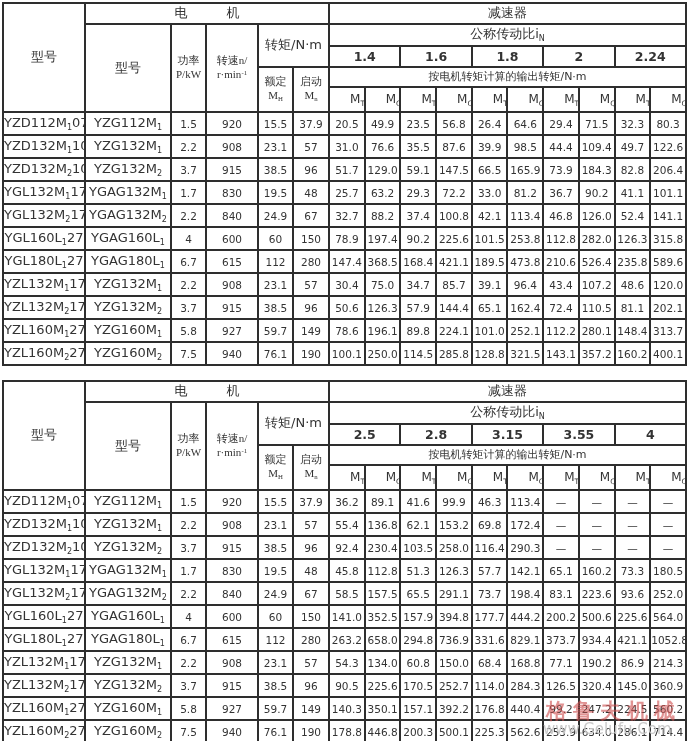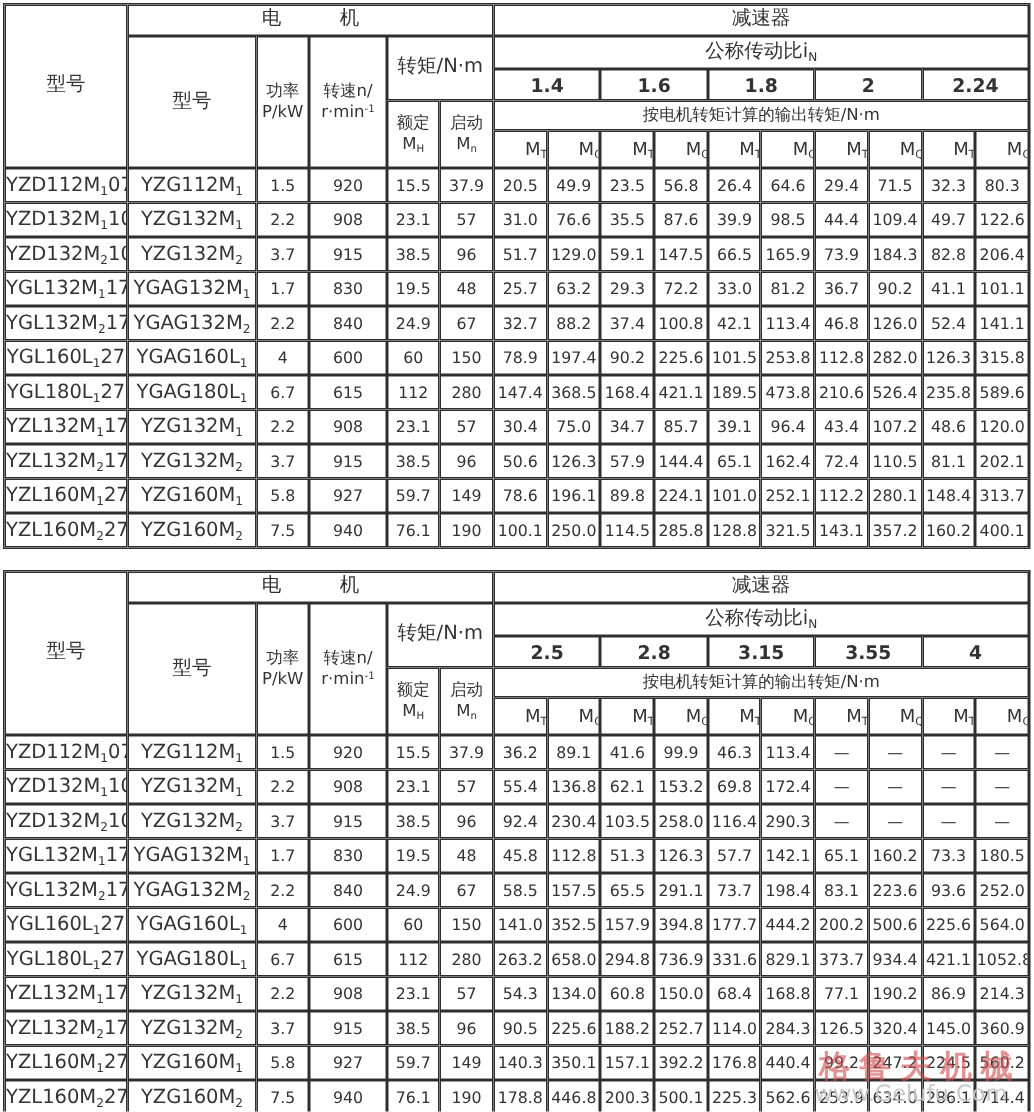--- a/index.html
+++ b/index.html
@@ -21,21 +21,21 @@
   .spec td { font-size:10.5px; }
   .spec td:first-child, .spec td:nth-child(2) { font-size:13px; letter-spacing:0; }
   sub { font-size:0.62em; vertical-align:-0.35em; }
   sup { font-size:0.62em; vertical-align:0.45em; }
   tr.r1 th { height:19px; }
   tr.r2 th { height:20px; }
   tr.r3 th { height:19px; font-size:12.5px;font-weight:bold; }
   tr.r4 th { height:18px; font-size:11px; }
   tr.r5 th { height:23px; font-size:12px;padding-left:20px; }
   tbody tr td { height:21px; }
-  th.small { font-size:11px; }
+  th.small { font-size:11px;font-family:Liberation Serif, serif; }
   .wm-brand {
     position:absolute; left:546px; top:697px; width:150px;
     font-size:21px; font-weight:bold; letter-spacing:6px;
     color:rgba(206,80,80,0.62); white-space:nowrap; pointer-events:none;
   }
   .wm-url {
     position:absolute; left:543px; top:720px; width:150px;
     font-size:15px; color:rgba(198,198,198,0.95);
     white-space:nowrap; pointer-events:none;
   }
@@ -508,21 +508,21 @@
         </tr>
         <tr>
           <td>YZL132M<sub>2</sub>17</td>
           <td>YZG132M<sub>2</sub></td>
           <td>3.7</td>
           <td>915</td>
           <td>38.5</td>
           <td>96</td>
           <td>90.5</td>
           <td>225.6</td>
-          <td>188.2</td>
+          <td>170.5</td>
           <td>252.7</td>
           <td>114.0</td>
           <td>284.3</td>
           <td>126.5</td>
           <td>320.4</td>
           <td>145.0</td>
           <td>360.9</td>
         </tr>
         <tr>
           <td>YZL160M<sub>1</sub>27</td>

